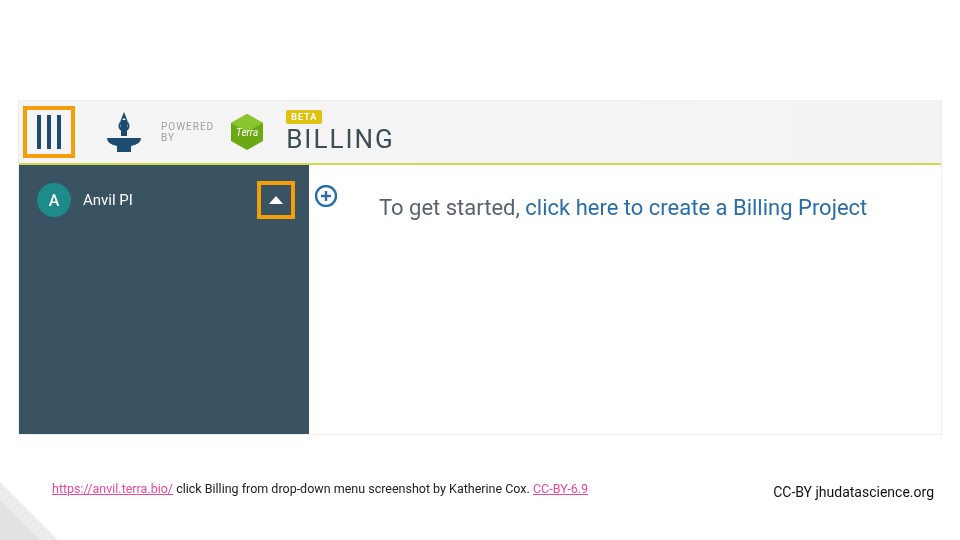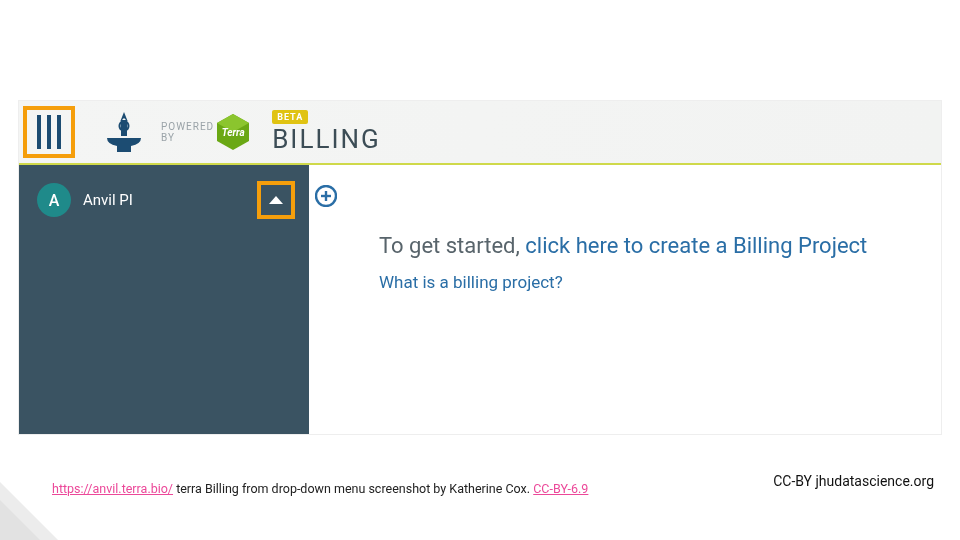--- a/index.html
+++ b/index.html
@@ -46,39 +46,39 @@
   .anvil-logo {
     margin-left: 26px;
     position: relative;
     width: 46px; height: 48px;
   }
   .anvil-logo svg { width: 46px; height: 48px; }
   .powered {
     margin-left: 14px;
     display: flex;
     align-items: center;
-    gap: 2px;
+    gap: 16px;
   }
   .powered-text {
     font-size: 10px;
     letter-spacing: 1px;
     color: #9aa3a8;
     line-height: 1.1;
   }
   .terra-hex {
     width: 34px; height: 38px;
     position: relative;
   }
   .terra-hex svg { width: 34px; height: 38px; }
   .terra-label {
     position: absolute;
     top: 50%; left: 50%;
     transform: translate(-50%,-50%);
     font-size: 10px;
-    font-weight: 700;
+    font-weight: 400;
     color: #fff;
     font-style: italic;
   }
   .title-block {
     margin-left: 22px;
     display: flex;
     flex-direction: column;
     align-items: flex-start;
   }
   .beta-badge {
@@ -170,21 +170,20 @@
     left: 296px;
     top: 20px;
     width: 22px; height: 22px;
   }
   .plus-circle svg { width: 22px; height: 22px; }
   .main-content {
     position: absolute;
     left: 360px;
     top: 30px;
     right: 20px;
-    margin-top: 38px;
   }
   .get-started {
     font-size: 22px;
     color: #58646b;
   }
   .get-started .link-part {
     color: #2a6ea6;
     cursor: pointer;
   }
   .sub-link {
@@ -205,21 +204,21 @@
     position: absolute;
     left: 52px;
     bottom: 44px;
     font-size: 12.5px;
     color: #222;
   }
   .caption a { color: #ec4899; text-decoration: underline; cursor: pointer; }
   .attrib {
     position: absolute;
     right: 26px;
-    bottom: 51px;
+    bottom: 40px;
     font-size: 14px;
     color: #111;
   }
 </style>
 </head>
 <body>
 
 <div class="slide-wrap">
 
   <div class="topbar">
@@ -269,29 +268,28 @@
         <circle cx="11" cy="11" r="10" fill="none" stroke="#2a6ea6" stroke-width="2.4"></circle>
         <line x1="11" y1="6" x2="11" y2="16" stroke="#2a6ea6" stroke-width="2.4"></line>
         <line x1="6" y1="11" x2="16" y2="11" stroke="#2a6ea6" stroke-width="2.4"></line>
       </svg>
     </div>
 
     <div class="main-content">
       <div class="get-started">
         <span>To get started, </span><span class="link-part">click here to create a Billing Project</span>
       </div>
-      <div class="sub-link">What is a billing project?</div>
     </div>
   </div>
 </div>
 
 <div class="footer-corner">
   <svg viewBox="0 0 58 58">
     <polygon points="0,0 58,58 0,58" fill="#ececec"></polygon>
     <polygon points="0,18 40,58 0,58" fill="#e2e2e2"></polygon>
   </svg>
 </div>
 
 <div class="caption">
-  <a>https://anvil.terra.bio/</a><span> terra Billing from drop-down menu screenshot by Katherine Cox.  </span><a>CC-BY-6.9</a>
+  <a>https://anvil.terra.bio/</a><span> click Billing from drop-down menu screenshot by Katherine Cox.  </span><a>CC-BY-6.9</a>
 </div>
 
 <div class="attrib">CC-BY  jhudatascience.org</div>
 
 </body></html>

